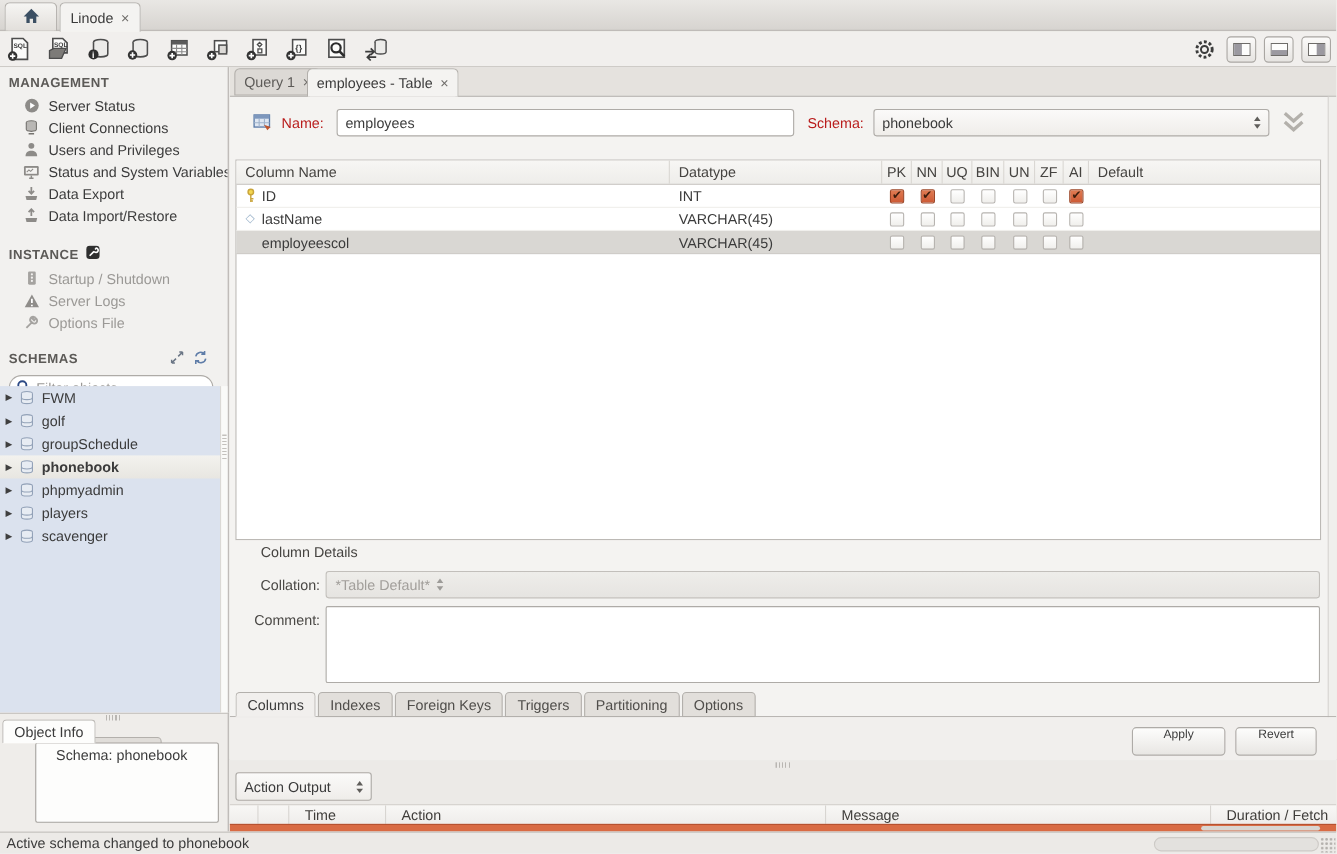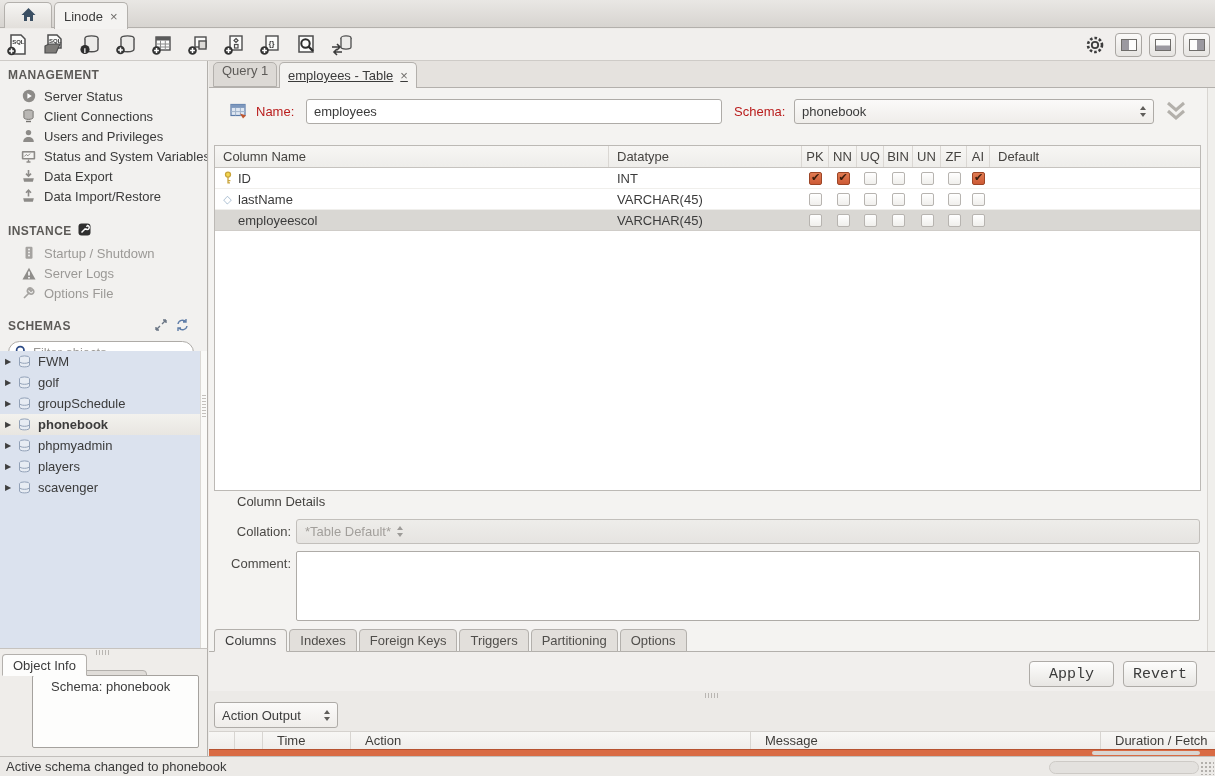--- a/index.html
+++ b/index.html
@@ -69,22 +69,22 @@
                border-top:1px solid #c2bfbb; display:flex; align-items:center; padding-left:6px; }
   .status-pill { position:absolute; right:16px; top:4px; width:150px; height:13px; border-radius:7px;
                  background:#e3e1de; border:1px solid #cdcac6; }
   .resize-grip { position:absolute; right:1px; bottom:1px; width:14px; height:14px;
                  background-image:radial-gradient(#b2afab 1px, transparent 1.3px); background-size:4px 4px; }
 
   
   .main { position:absolute; left:209px; top:61px; right:0; bottom:20px; background:#e5e2de; }
   .etab { position:absolute; top:1px; height:25px; padding:0 8px; display:flex; align-items:center; gap:7px;
           border:1px solid #b3b0ac; border-radius:5px 5px 0 0; background:#dcd9d5; color:#5d5b58; }
-  .etab.active { background:#f4f3f1; color:#3b3b3b; height:26px; border-bottom:none; z-index:3;text-decoration:underline; }
-  .etab-query { left:4px;flex-direction:column; }
+  .etab.active { background:#f4f3f1; color:#3b3b3b; height:26px; border-bottom:none; z-index:3; }
+  .etab-query { left:4px; }
   .etab-emp { left:70px; }
 
   .panel { position:absolute; top:26px; left:0; right:0; height:604px; background:#f4f3f1;
            border-top:1px solid #b3b0ac; border-bottom:1px solid #b3b0ac; }
   .panel-scroll { position:absolute; right:0; top:0; bottom:0; width:8px; background:#f0efec; border-left:1px solid #d8d5d1; }
 
   .name-row { position:absolute; top:10px; left:0; right:0; height:28px; }
   .lbl { color:#b91c1c; }
   .name-row .tblic { position:absolute; left:21px; top:5px; }
   .name-row .name-lbl { position:absolute; left:47px; top:6px; }
@@ -136,22 +136,22 @@
                   border:1px solid #aeaba7; border-radius:2px; resize:none; font-family:inherit; font-size:13px; padding:3px 6px; }
 
   
   .btabs { position:absolute; left:0; right:0; top:540px; height:24px; padding-left:5px;
            border-bottom:1px solid #b3b0ac; display:flex; align-items:flex-end; gap:2px; }
   .btab { height:23px; padding:0 10px; display:flex; align-items:center; background:#e2dfdb; color:#504e4b;
           border:1px solid #b3b0ac; border-radius:4px 4px 0 0; margin-bottom:-1px; }
   .btab.active { background:#f1efed; border-bottom-color:#f1efed; color:#3b3b3b; z-index:2; }
   .apply-strip { position:absolute; left:0; right:0; top:564px; height:40px; background:#f1efed; }
   .pushbtn { position:absolute; top:9px; height:26px; border:1px solid #aeaba7; border-radius:4px;
-             background:linear-gradient(#fdfdfc,#e8e6e3); display:flex; align-items:center; justify-content:center;
-             color:#3b3b3b; font-size:15px;font-family:Liberation Mono, monospace; }
+             background:linear-gradient(#fdfdfc,#e8e6e3); display:flex; justify-content:center;
+             color:#3b3b3b; font-size:11px; }
   .btn-apply { right:101px; width:85px; }
   .btn-revert { right:18px; width:74px; }
 
   
   .output { position:absolute; left:0; right:0; top:630px; bottom:0; background:#eceae7; }
   .out-grip { position:absolute; left:calc(50% - 7px); top:2px; width:14px; height:5px;
               background:repeating-linear-gradient(90deg,#b9b6b2 0 1px, transparent 1px 3px); }
   .out-combo { position:absolute; left:5px; top:11px; width:124px; height:26px; }
   .out-head { position:absolute; left:0; right:0; top:40px; height:18px; display:flex;
               background:linear-gradient(#f8f7f5,#efedeb); border-top:1px solid #d5d2ce; overflow:hidden; }

